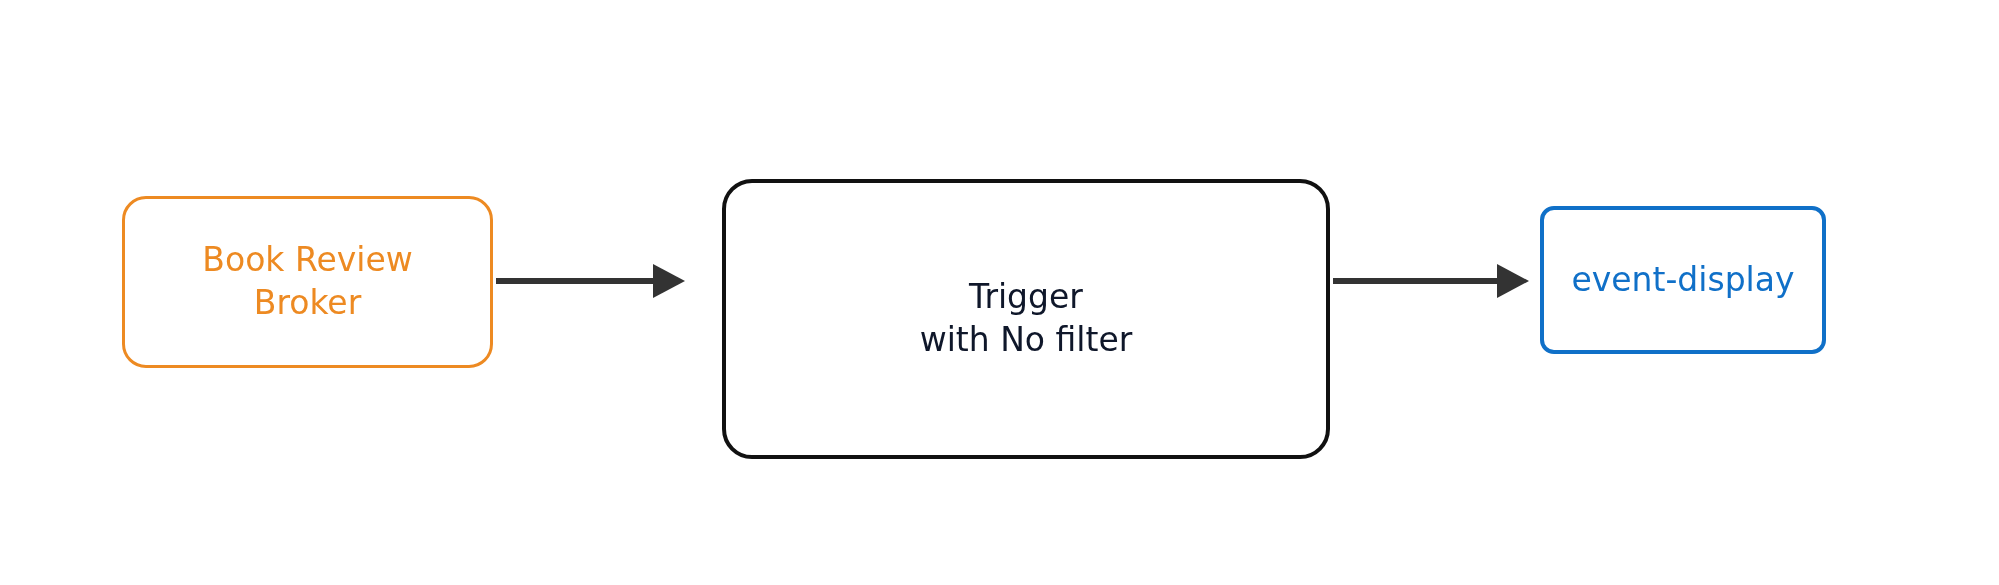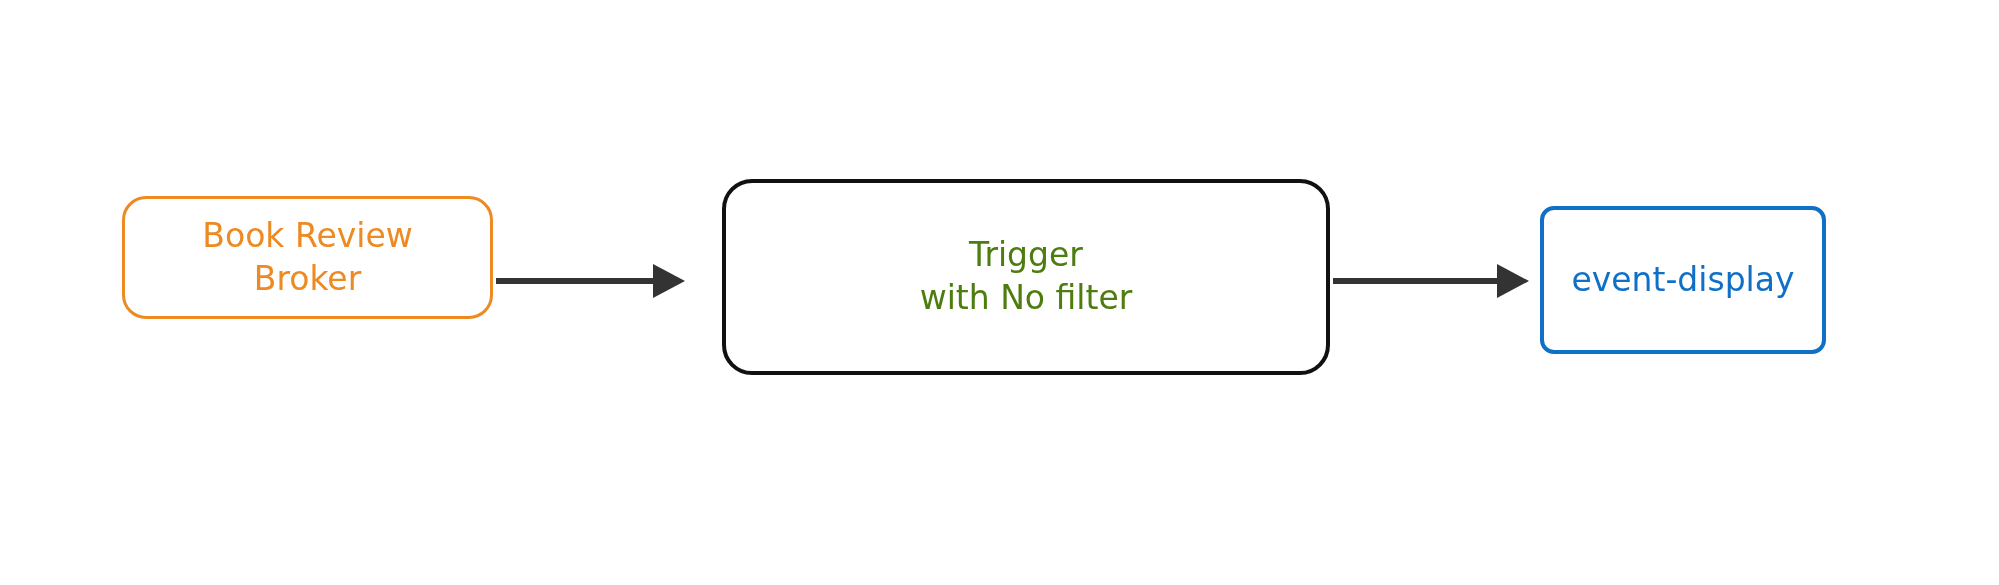--- a/index.html
+++ b/index.html
@@ -28,36 +28,36 @@
     background: #ffffff;
     line-height: 1.30;
     white-space: pre-line;
   }
 
   
   #node-broker {
     left: 122px;
     top: 196px;
     width: 371px;
-    height: 123px;
+    height: 172px;
     border: 3px solid #ED8A22;
     border-radius: 24px;
     color: #ED8A22;
     font-size: 33px;
   }
 
   
   #node-trigger {
     left: 722px;
     top: 179px;
     width: 608px;
-    height: 196px;
+    height: 280px;
     border: 4px solid #111111;
     border-radius: 30px;
-    color: #4d7c0f;
+    color: #0f172a;
     font-size: 33px;
   }
 
   
   #node-sink {
     left: 1540px;
     top: 206px;
     width: 286px;
     height: 148px;
     border: 4px solid #1070C8;

